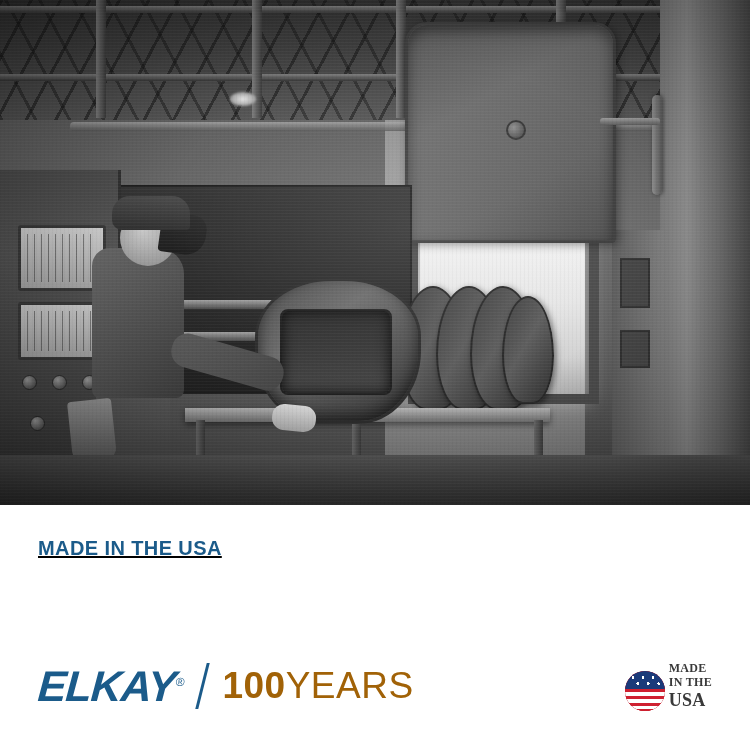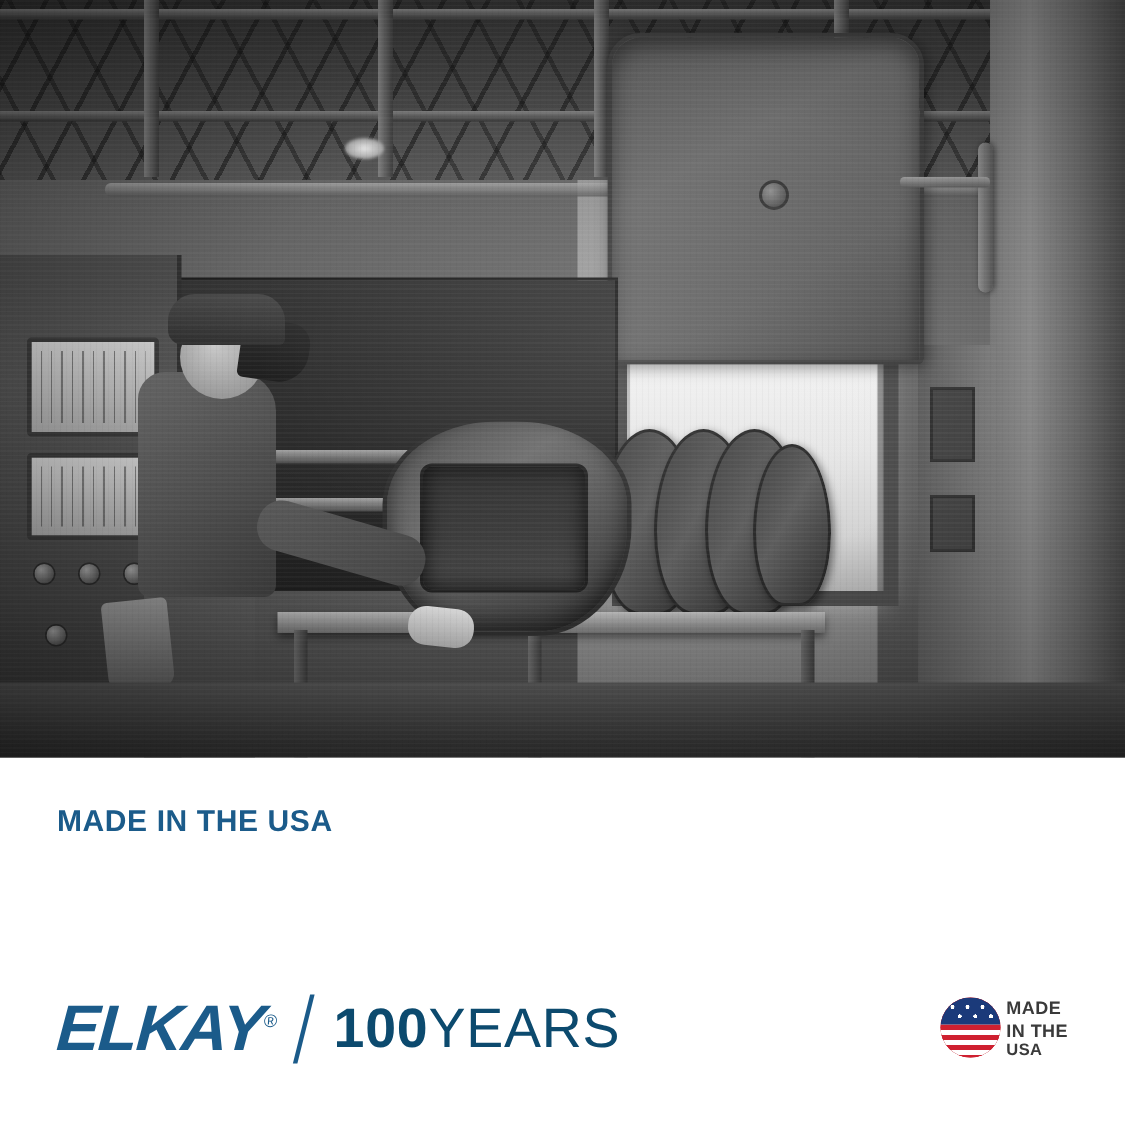--- a/index.html
+++ b/index.html
@@ -255,20 +255,21 @@
   .vignette {
     position:absolute; inset: 0;
     background: radial-gradient(ellipse at 55% 45%, rgba(255,255,255,.10) 0%, rgba(0,0,0,0) 42%, rgba(0,0,0,.45) 100%);
     pointer-events: none;
   }
 
   
   .content {
     padding: 32px 38px 0 38px;
     box-sizing: border-box;
+    text-decoration: underline;
   }
   .headline {
     color: #1b5b8a;
     font-size: 20px;
     font-weight: bold;
     letter-spacing: .4px;
     margin: 0 0 18px 0;
   }
   .body-copy {
     color: #3b3b3b;
@@ -313,30 +314,31 @@
   }
   .divider-slash {
     width: 3px;
     height: 46px;
     background: #1b5b8a;
     transform: skewX(-14deg);
   }
   .years {
     font-family: "Liberation Sans", sans-serif;
     font-size: 37px;
-    color: #0c4a6e;
+    color: #a16207;
     letter-spacing: .5px;
   }
   .years b { font-weight: bold; }
   .years span.light { font-weight: normal; }
 
   .usa-badge {
     display: flex;
-    align-items: flex-start;
+    align-items: flex-end;
     gap: 4px;
+    font-family: Liberation Serif, serif;
   }
   .flag-circle {
     width: 40px; height: 40px;
     border-radius: 50%;
     background: #cf2030;
     position: relative;
     overflow: hidden;
     box-shadow: 0 0 0 1px #b81a28 inset;
   }
   .flag-circle .stripes {
@@ -359,21 +361,21 @@
       radial-gradient(circle at 58% 70%, #fff 0 1.3px, transparent 1.4px),
       radial-gradient(circle at 84% 70%, #fff 0 1.3px, transparent 1.4px);
   }
   .badge-text {
     font-size: 12px;
     font-weight: bold;
     color: #3a3a3a;
     line-height: 1.18;
     letter-spacing: .3px;
   }
-  .badge-text .usa-line { font-size: 11px; }
+  .badge-text .usa-line { font-size: 18px; }
 </style>
 </head>
 <body>
 
 <div class="card">
 
   <div class="photo">
     <div class="photo-inner">
       <div class="bg-base"></div>
       <div class="backwall"></div>

